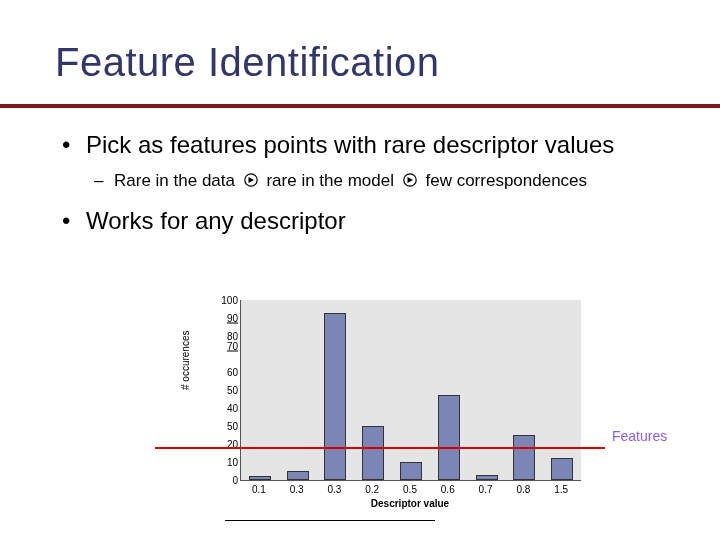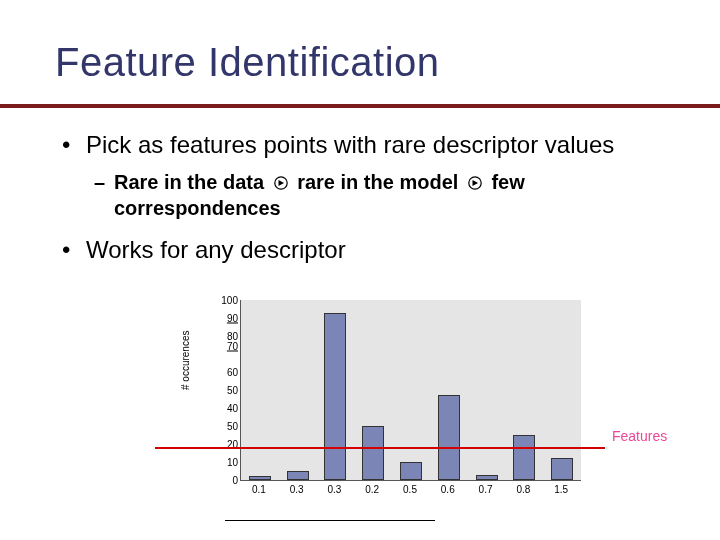--- a/index.html
+++ b/index.html
@@ -52,22 +52,22 @@
     content: "•";
     position: absolute;
     left: 0;
     top: 0;
     font-size: 24px;
   }
   .sub {
     position: relative;
     margin-left: 32px;
     padding-left: 20px;
-    font-size: 20px;
-    font-weight: 700;
+    font-size: 17px;
+    font-weight: 400;
     margin-top: 10px;
     margin-bottom: 14px;
   }
   .sub::before {
     content: "–";
     position: absolute;
     left: 0;
     top: 0;
   }
   .arrow-icon {
@@ -133,21 +133,21 @@
     box-sizing: border-box;
   }
   .redline {
     position: absolute;
     height: 2px;
     background: #d40000;
   }
   .feat-label {
     position: absolute;
     font-size: 14px;
-    color: #ec4899;
+    color: #8b5cf6;
   }
   .chart-underline {
     position: absolute;
     height: 1px;
     background: #000;
   }
 </style>
 </head>
 <body>
 
@@ -184,20 +184,21 @@
         <div class="bar" style="left: 7.88889px; height: 3.6px;"></div>
         <div class="bar" style="left: 45.6667px; height: 9px;"></div>
         <div class="bar" style="left: 83.4444px; height: 167.4px;"></div>
         <div class="bar" style="left: 121.222px; height: 54px;"></div>
         <div class="bar" style="left: 159px; height: 18px;"></div>
         <div class="bar" style="left: 196.778px; height: 84.6px;"></div>
         <div class="bar" style="left: 234.556px; height: 5.4px;"></div>
         <div class="bar" style="left: 272.333px; height: 45px;"></div>
         <div class="bar" style="left: 310.111px; height: 21.6px;"></div>
       </div>
+    <div class="xlabel">Descriptor value</div>
   <div class="ytick" style="top: 180px;">0</div>
       <div class="ytick" style="top: 162px;">10</div>
       <div class="ytick" style="top: 144px;">20</div>
       <div class="ytick" style="top: 126px;">50</div>
       <div class="ytick" style="top: 108px;">40</div>
       <div class="ytick" style="top: 90px;">50</div>
       <div class="ytick" style="top: 72px;">60</div>
       <div class="ytick" style="top: 46px; text-decoration: underline;">70</div>
       <div class="ytick" style="top: 36px;">80</div>
       <div class="ytick" style="top: 18px; text-decoration: underline;">90</div>

